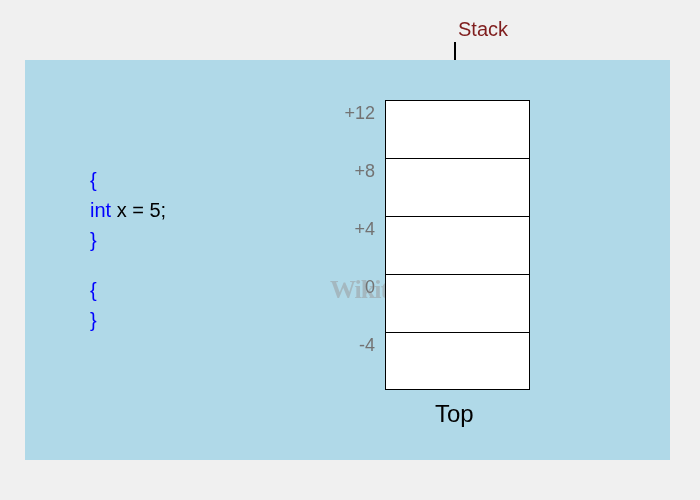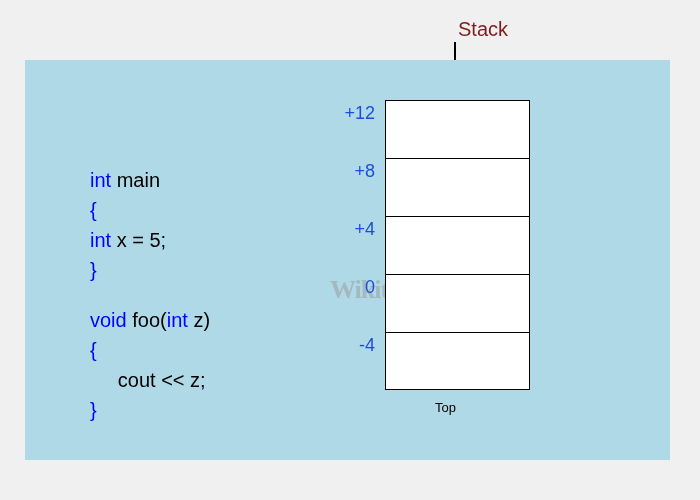--- a/index.html
+++ b/index.html
@@ -73,35 +73,35 @@
       border-bottom: none;
     }
     .stack-cell:last-child {
       border-bottom: 1px solid #000;
     }
     .offset-labels {
       position: absolute;
       left: 330px;
       top: 100px;
       font-size: 18px;
-      color: #1d4ed8;
+      color: #737373;
     }
     .offset {
       height: 58px;
       display: flex;
       align-items: flex-start;
       justify-content: flex-end;
       width: 45px;
       padding-top: 3px;
     }
     .top-label {
       position: absolute;
       left: 435px;
       top: 400px;
-      font-size: 13px;
+      font-size: 24px;
       color: #000;
     }
     .watermark {
       position: absolute;
       left: 305px;
       top: 215px;
       font-size: 26px;
       font-weight: bold;
       color: #999;
       opacity: 0.5;
@@ -126,28 +126,25 @@
   <div class="arrow-line"></div>
   <div class="arrow-head"></div>
 </div>
 
 <div class="container">
 
   <div class="watermark">Wikitechy</div>
   <div class="watermark-sub">.com</div>
 
   <div class="code-block">
-    <div class="code-line"><span class="kw">int</span><span class="txt"> main</span></div>
     <div class="code-line kw">{</div>
     <div class="code-line"><span class="kw">int</span><span class="txt"> x = 5;</span></div>
     <div class="code-line kw">}</div>
     <div class="code-line" style="height:20px"></div>
-    <div class="code-line"><span class="kw">void</span><span class="txt"> foo(</span><span class="kw">int</span><span class="txt"> z)</span></div>
     <div class="code-line kw">{</div>
-    <div class="code-line txt">     cout &lt;&lt; z;</div>
     <div class="code-line kw">}</div>
   </div>
 
 </div>
 
 <div class="offset-labels">
   <div class="offset">+12</div>
   <div class="offset">+8</div>
   <div class="offset">+4</div>
   <div class="offset">0</div>

